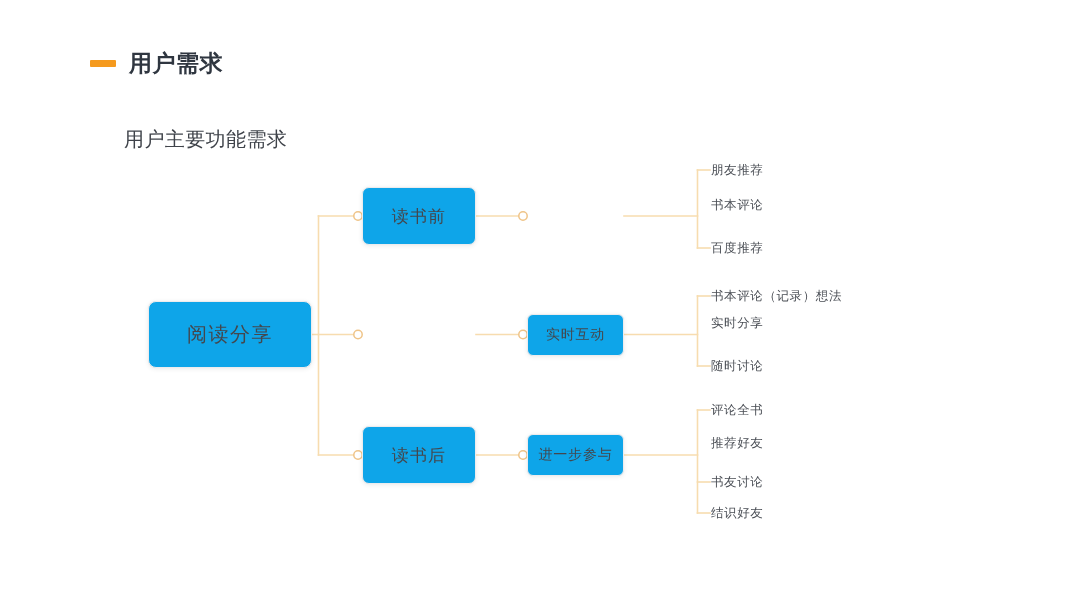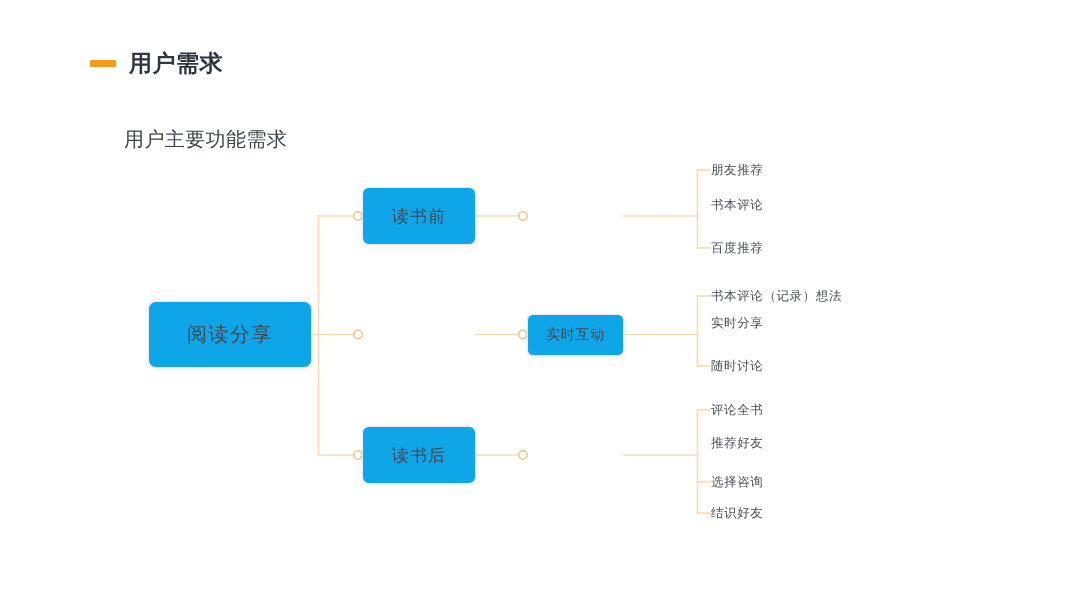--- a/index.html
+++ b/index.html
@@ -187,27 +187,30 @@
   <div class="node node-l2 b1">
     <span>读书前</span>
   </div>
   <div class="node node-l2 b3">
     <span>读书后</span>
   </div>
 
   <div class="node node-l3 b2">
     <span>实时互动</span>
   </div>
+  <div class="node node-l3 b3">
+    <span>进一步参与</span>
+  </div>
 
   <div class="leaf" style="top:170px">朋友推荐</div>
   <div class="leaf" style="top:205px">书本评论</div>
   <div class="leaf" style="top:248px">百度推荐</div>
 
   <div class="leaf" style="top:296px">书本评论（记录）想法</div>
   <div class="leaf" style="top:323px">实时分享</div>
   <div class="leaf" style="top:366px">随时讨论</div>
 
   <div class="leaf" style="top:410px">评论全书</div>
   <div class="leaf" style="top:443px">推荐好友</div>
-  <div class="leaf" style="top:482px">选择咨询</div>
+  <div class="leaf" style="top:482px">书友讨论</div>
   <div class="leaf" style="top:513px">结识好友</div>
 
 </div>
 
 </body></html>

